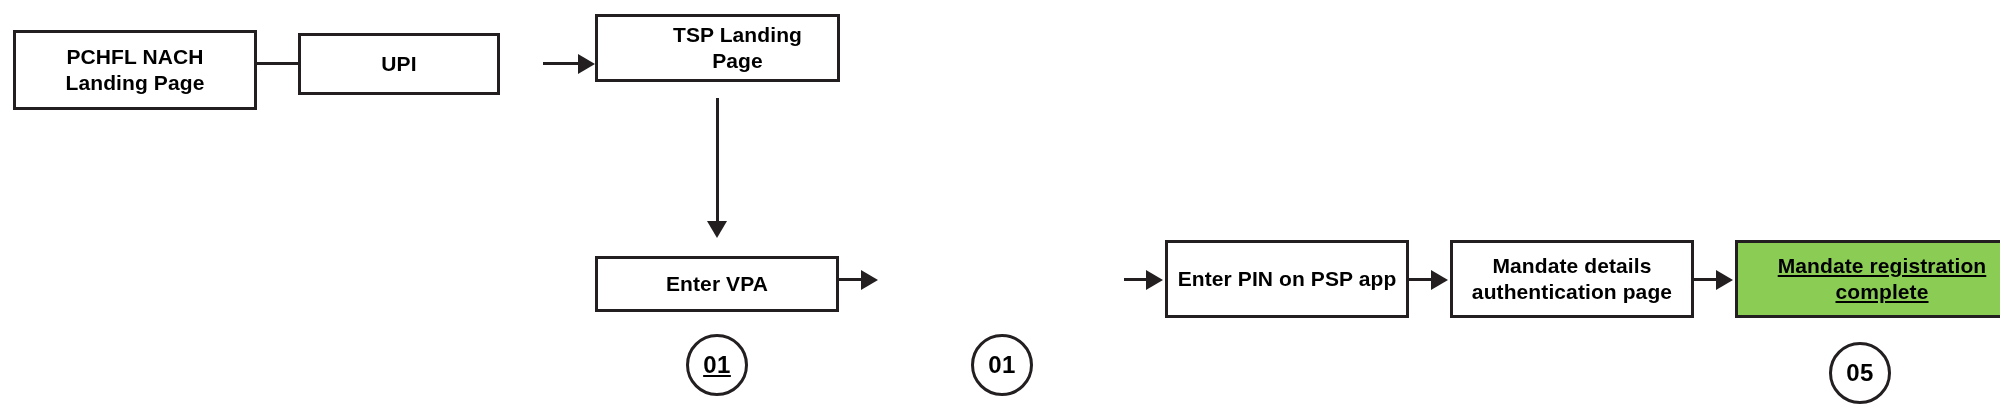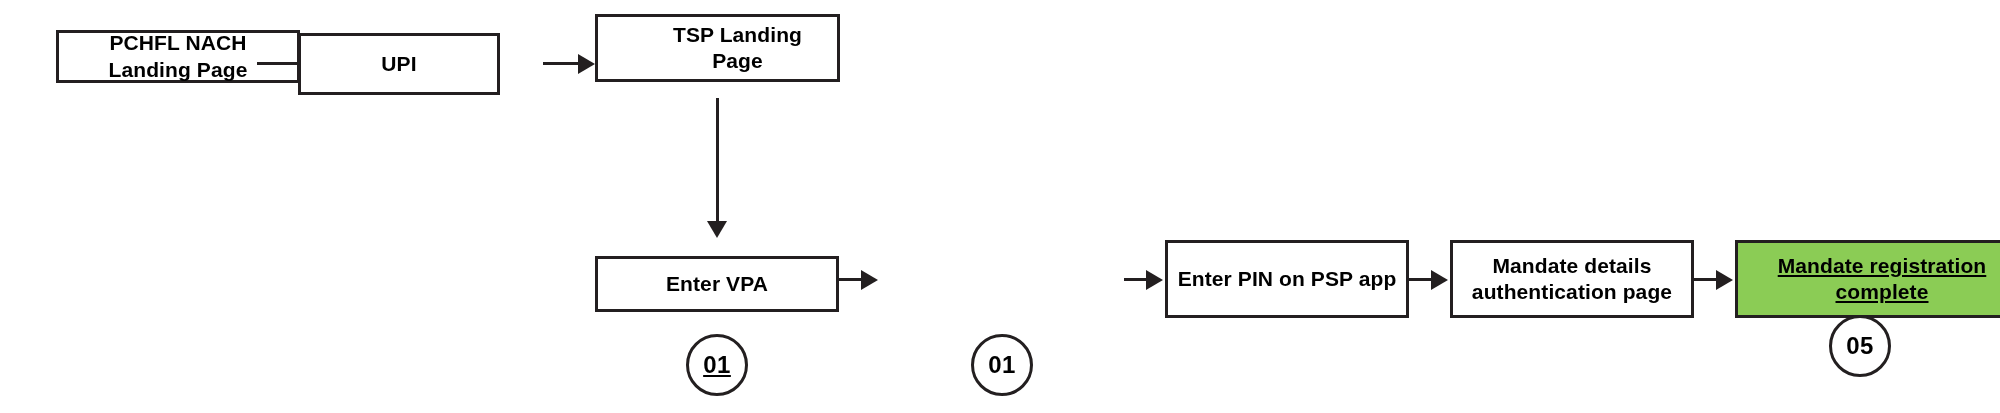--- a/index.html
+++ b/index.html
@@ -80,21 +80,21 @@
     font-size: 24px;
     color: #000000;
     letter-spacing: 0.5px;
   }
 </style>
 </head>
 <body>
 
 <div id="canvas">
 
-  <div class="node" style="left:13px; top:30px; width:244px; height:53px;margin-left:43px;">
+  <div class="node" style="left:13px; top:30px; width:244px; height:80px;">
     <span class="node-label">PCHFL NACH Landing Page</span>
   </div>
 
   <div class="connector h" style="left:257px; top:62px; width:41px;"></div>
 
   <div class="node" style="left:298px; top:33px; width:202px; height:62px;">
     <span class="node-label">UPI</span>
   </div>
 
   <div class="connector h" style="left:543px; top:62px; width:37px;"></div>
@@ -139,17 +139,17 @@
   <div class="step-circle" style="left:686px; top:334px;text-decoration:underline;">
     <span>01</span>
   </div>
 
   <div class="step-circle" style="left:971px; top:334px;">
     <span>01</span>
   </div>
 
 
 
-  <div class="step-circle" style="left:1829px; top:315px;">
+  <div class="step-circle" style="left:1829px; top:342px;">
     <span>05</span>
   </div>
 
 </div>
 
 </body></html>

